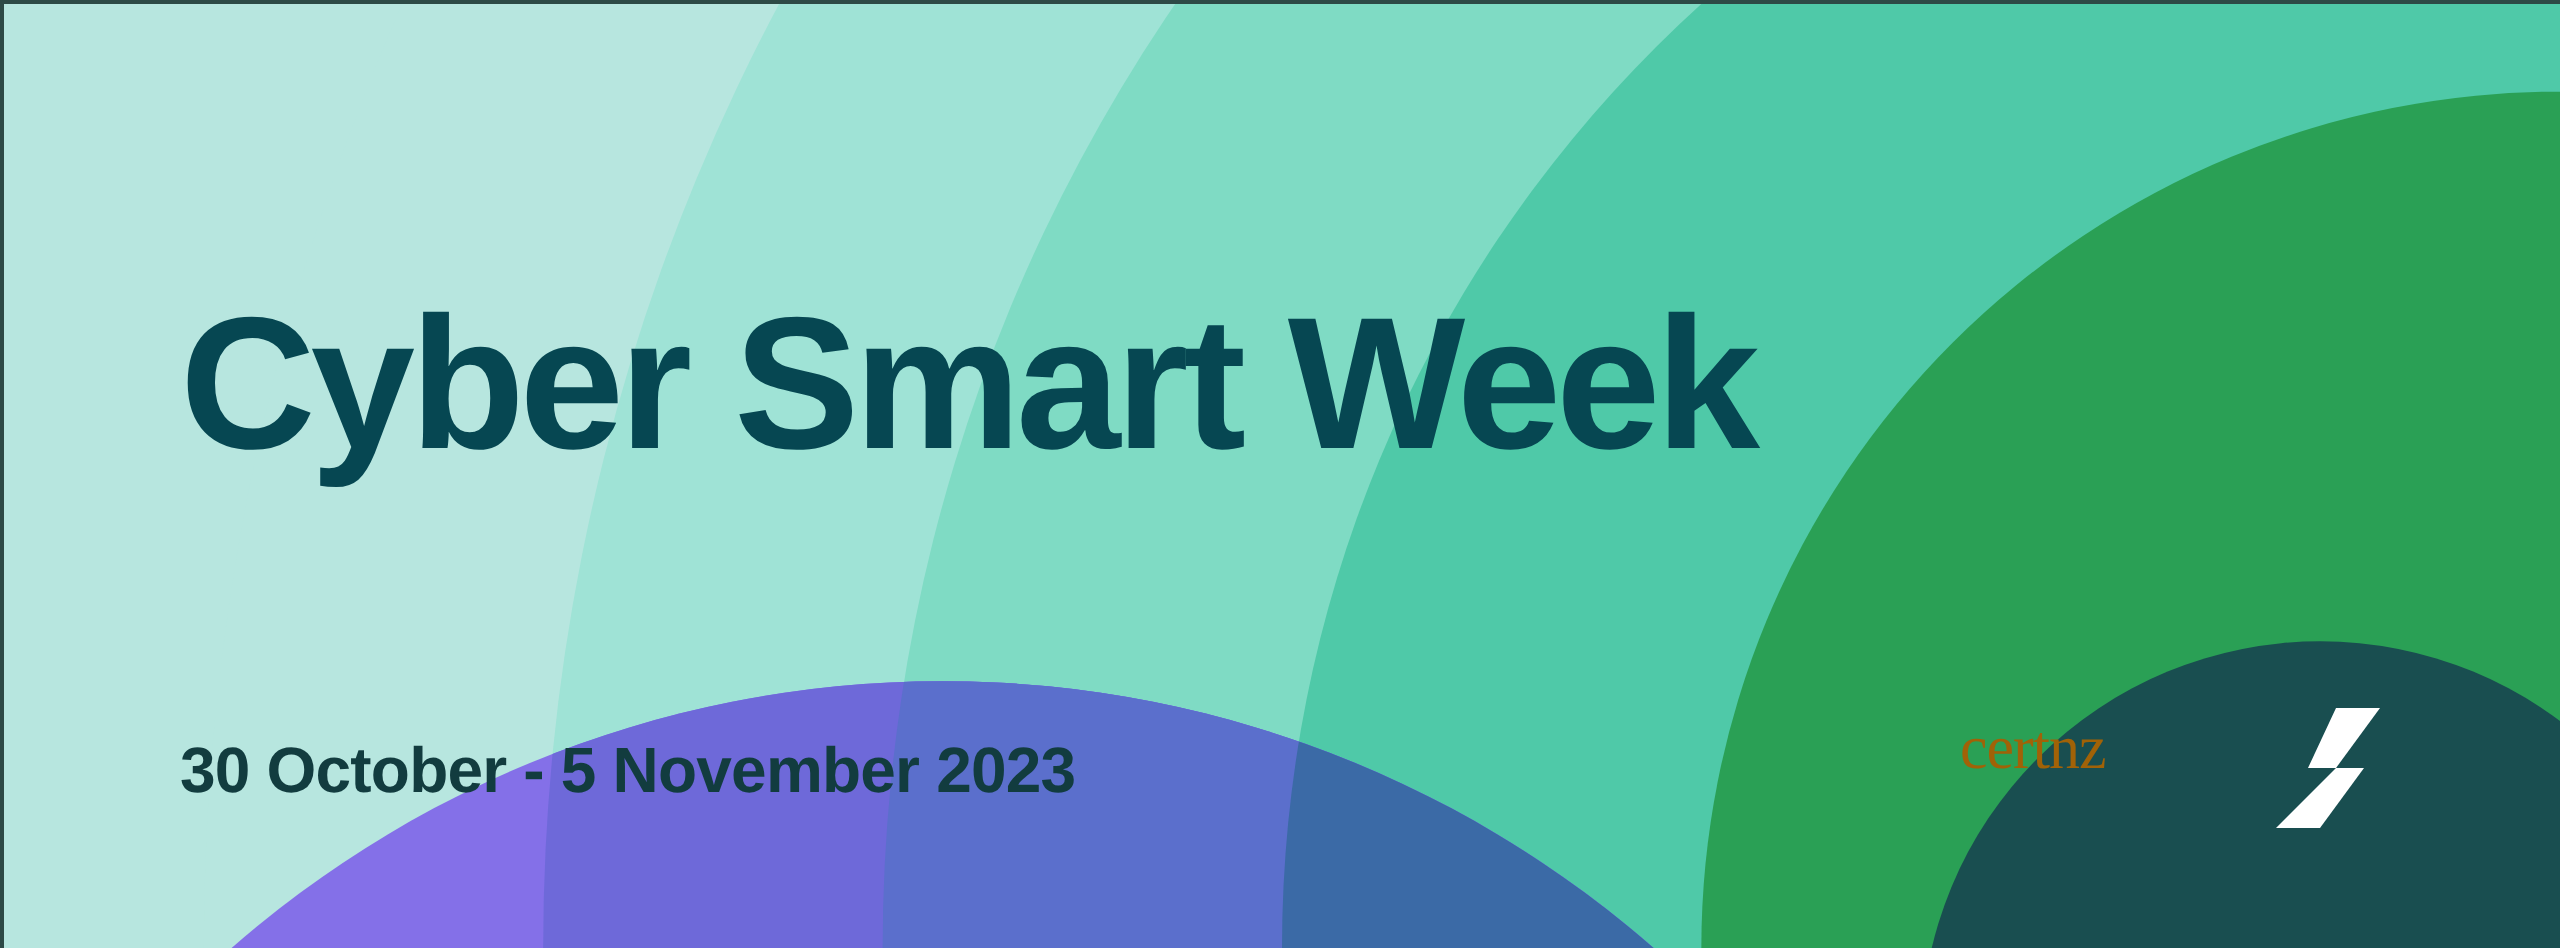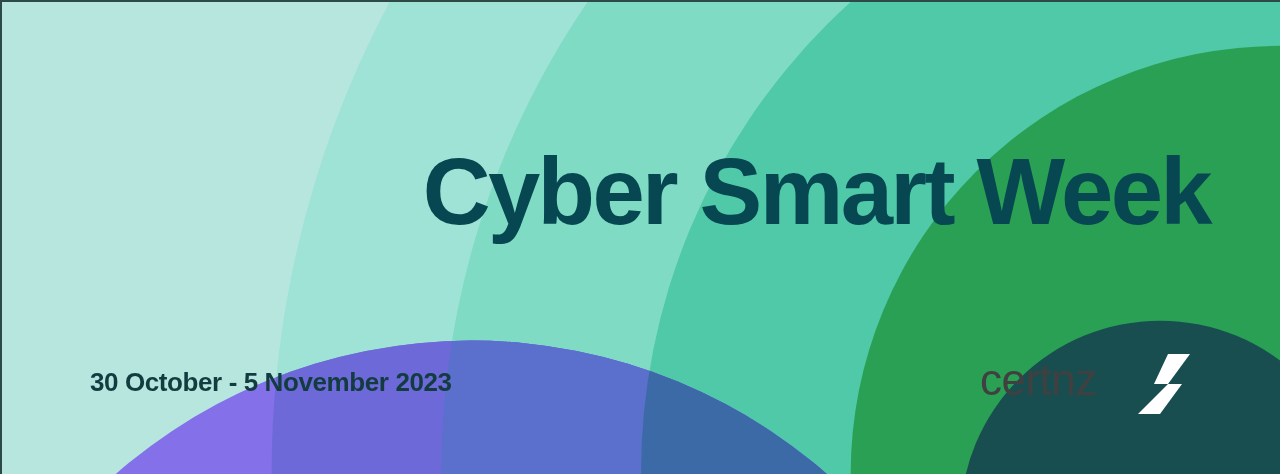--- a/index.html
+++ b/index.html
@@ -28,21 +28,20 @@
     height: 100%;
     display: block;
   }
 
   
   #content {
     position: absolute;
     inset: 0;
     z-index: 5;
     pointer-events: none;
-    text-align: right;
   }
 
   .headline {
     position: absolute;
     left: 88px;
     top: 52px;
     width: 1120px;
     margin: 0;
     color: #064752;
     font-size: 94px;
@@ -57,47 +56,47 @@
   .headline-line {
     display: block;
   }
 
   .dateline {
     position: absolute;
     left: 88px;
     top: 366px;
     margin: 0;
     color: #123c3f;
-    font-size: 26px;
+    font-size: 32px;
     font-weight: 700;
     letter-spacing: -0.4px;
     line-height: 1.1;
     font-family: "Liberation Sans", sans-serif;
   }
 
   
   #logo {
     position: absolute;
     left: 978px;
     top: 352px;
     width: 212px;
     height: 62px;
     z-index: 6;
   }
 
   #logo .wordmark {
     position: absolute;
     left: 0;
     top: 4px;
-    color: #404040;
-    font-size: 44px;
+    color: #a16207;
+    font-size: 31px;
     font-weight: 400;
     letter-spacing: -0.5px;
     line-height: 1;
-    font-family: Liberation Sans, sans-serif;
+    font-family: Liberation Serif, serif;
   }
 
   #logo .mark {
     position: absolute;
     right: 0;
     top: 0;
     width: 54px;
     height: 60px;
   }
 </style>

